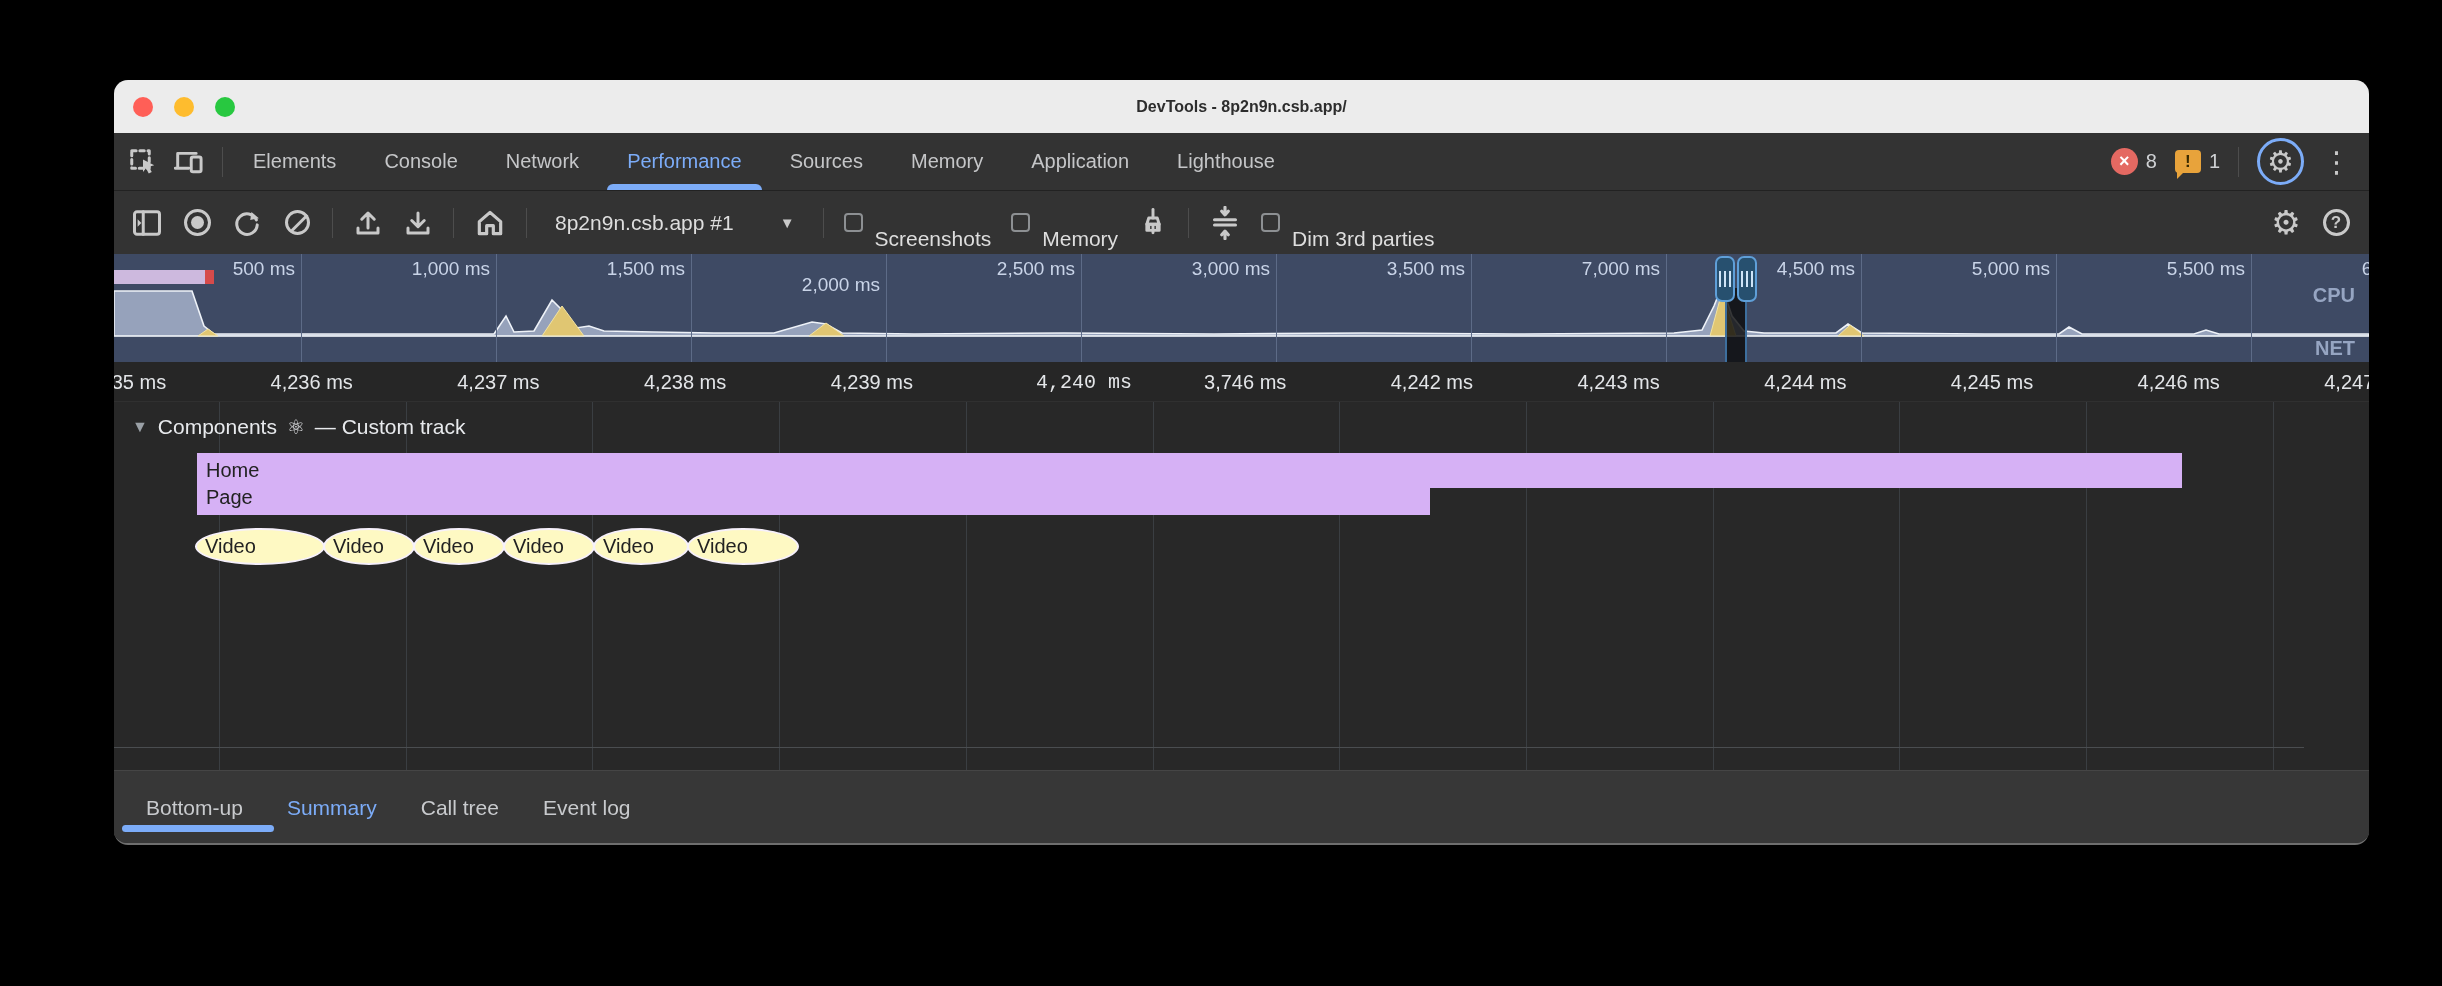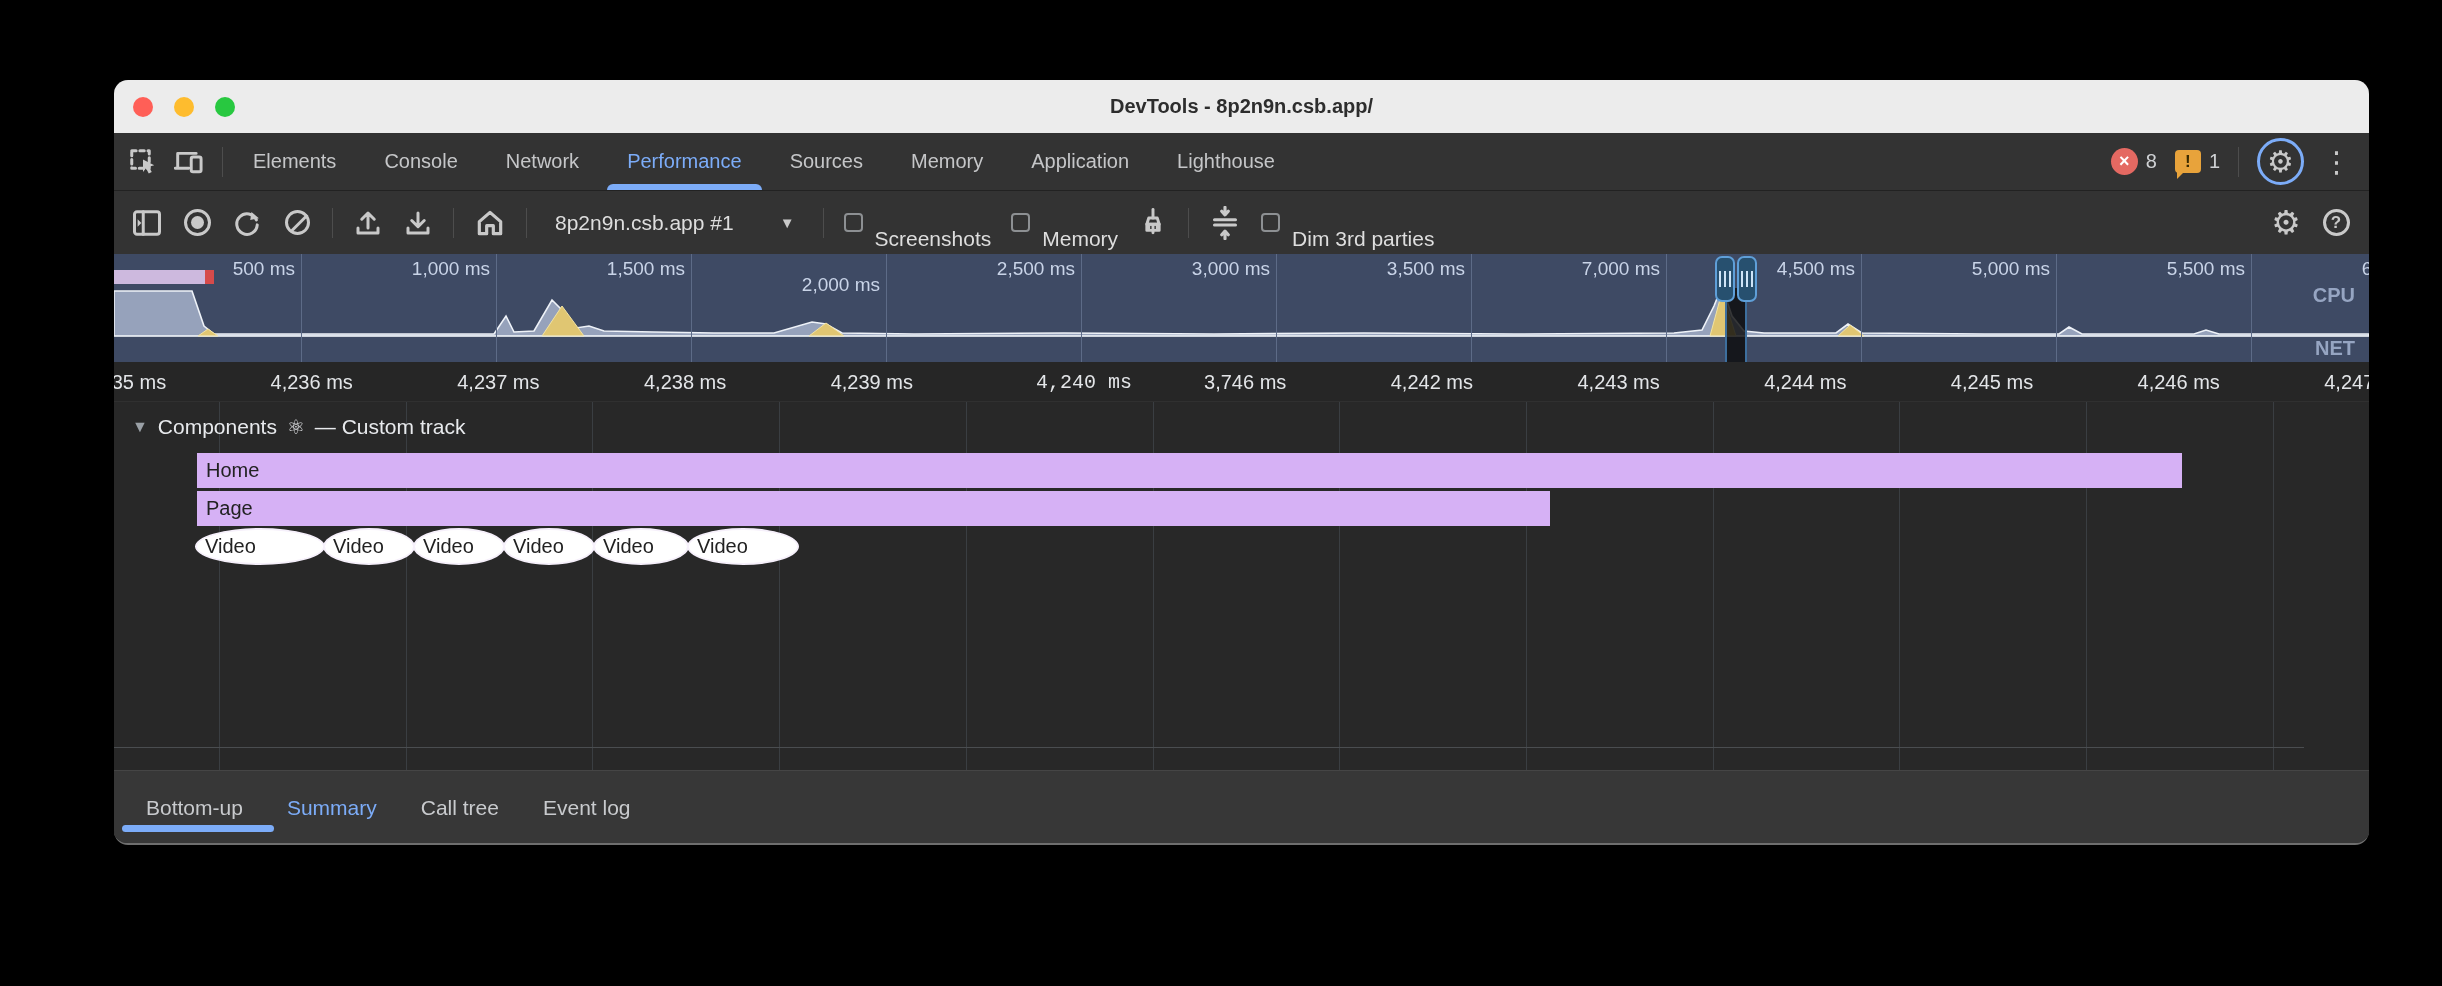--- a/index.html
+++ b/index.html
@@ -8,21 +8,21 @@
   .window {
     position:absolute; left:114px; top:80px; width:2255px; height:765px;
     border-radius:14px; overflow:hidden; background:#282828;
     border-bottom:2px solid #6e6e6e;
   }
 
   
   .titlebar { position:relative; height:53px; background:#ececec; display:flex; align-items:center; justify-content:center; }
   .lights { position:absolute; left:19px; top:0; height:100%; display:flex; align-items:center; gap:21px; }
   .light { width:20px; height:20px; border-radius:50%; }
-  .titlebar .title { font-size:20px; font-weight:700; color:#2d2d2d; }
+  .titlebar .title { font-size:16px; font-weight:700; color:#2d2d2d; }
 
   
   .tabbar { height:58px; background:#333333; display:flex; align-items:stretch; border-bottom:1px solid #222; position:relative; }
   .tabbar-icons { display:flex; align-items:center; padding:0 6px 0 14px; gap:16px; }
   .vsep { width:1px; height:30px; background:#4d4d4d; align-self:center; }
   .main-tabs { display:flex; align-items:stretch; }
   .tab { position:relative; display:flex; align-items:center; padding:0 24px; font-size:20px; color:#c5c6c8; cursor:default; }
   .tab.active { color:#7cacf8; }
   .tab.active::after { content:""; position:absolute; left:4px; right:4px; bottom:0; height:6px; background:#7cacf8; border-radius:6px 6px 0 0; }
   .tabbar-right { margin-left:auto; display:flex; align-items:center; gap:18px; padding-right:18px; }
@@ -70,21 +70,21 @@
   .ruler { position:relative; height:40px; background:#262626; overflow:hidden; border-bottom:1px solid #303030; }
   .ruler-label { position:absolute; top:50%; transform:translateY(-50%); width:220px; text-align:center; font-size:20px; color:#e3e5e8; white-space:nowrap; }
 
   
   .content { position:relative; height:368px; background:#282828; overflow:hidden; }
   .c-grid { position:absolute; top:0; bottom:0; width:1px; background:#3a3e42; }
   .track-header { position:absolute; left:18px; top:13px; display:flex; align-items:center; gap:10px; color:#e8eaed; font-size:21px; }
   .disclosure { color:#9aa0a6; font-size:16px; }
   .atom { font-size:20px; }
   .bar { position:absolute; height:35px; display:flex; align-items:center; padding-left:9px; font-size:20px; color:#222; background:#d6b1f5; }
-  .bar.light { background:#ffffff; outline:2px solid #f6f0fb; outline-offset:-1px; }
+  .bar.light { background:#fef9c3; outline:2px solid #f6f0fb; outline-offset:-1px; }
   .h-rule { position:absolute; left:0; top:345px; width:2190px; height:1px; background:#4a4d50; }
 
   
   .bottombar { position:relative; height:75px; background:#373737; border-top:1px solid #454545; display:flex; align-items:center; padding:0 10px; }
   .btab { position:relative; padding:0 22px; font-size:21px; color:#c8cacd; display:flex; align-items:center; height:100%; }
   .btab.active { color:#7cacf8; }
   .b-underline { position:absolute; left:8px; bottom:13px; width:152px; height:7px; border-radius:6px; background:#7cacf8; }
 </style>
 </head>
 <body>
@@ -307,21 +307,21 @@
       <div class="c-grid" style="left: 291.7px;"></div>
       <div class="c-grid" style="left: 105px;"></div>
     <div class="track-header">
       <span class="disclosure">▼</span>
       <span>Components</span>
       <span class="atom">⚛</span>
       <span>— Custom track</span>
     </div>
     <div id="bars">
         <div class="bar" style="left: 83px; top: 51px; width: 1985px;">Home</div>
-        <div class="bar" style="left: 83px; top: 89px; width: 1353px;">Page</div>
+        <div class="bar" style="left: 83px; top: 78px; width: 1233px;">Page</div>
         <div class="bar light" style="left: 82px; top: 127px; width: 128px;">Video</div>
         <div class="bar light" style="left: 210px; top: 127px; width: 90px;">Video</div>
         <div class="bar light" style="left: 300px; top: 127px; width: 90px;">Video</div>
         <div class="bar light" style="left: 390px; top: 127px; width: 90px;">Video</div>
         <div class="bar light" style="left: 480px; top: 127px; width: 94px;">Video</div>
         <div class="bar light" style="left: 574px; top: 127px; width: 110px;">Video</div>
       </div>
     <div class="h-rule"></div>
   </div>
 

